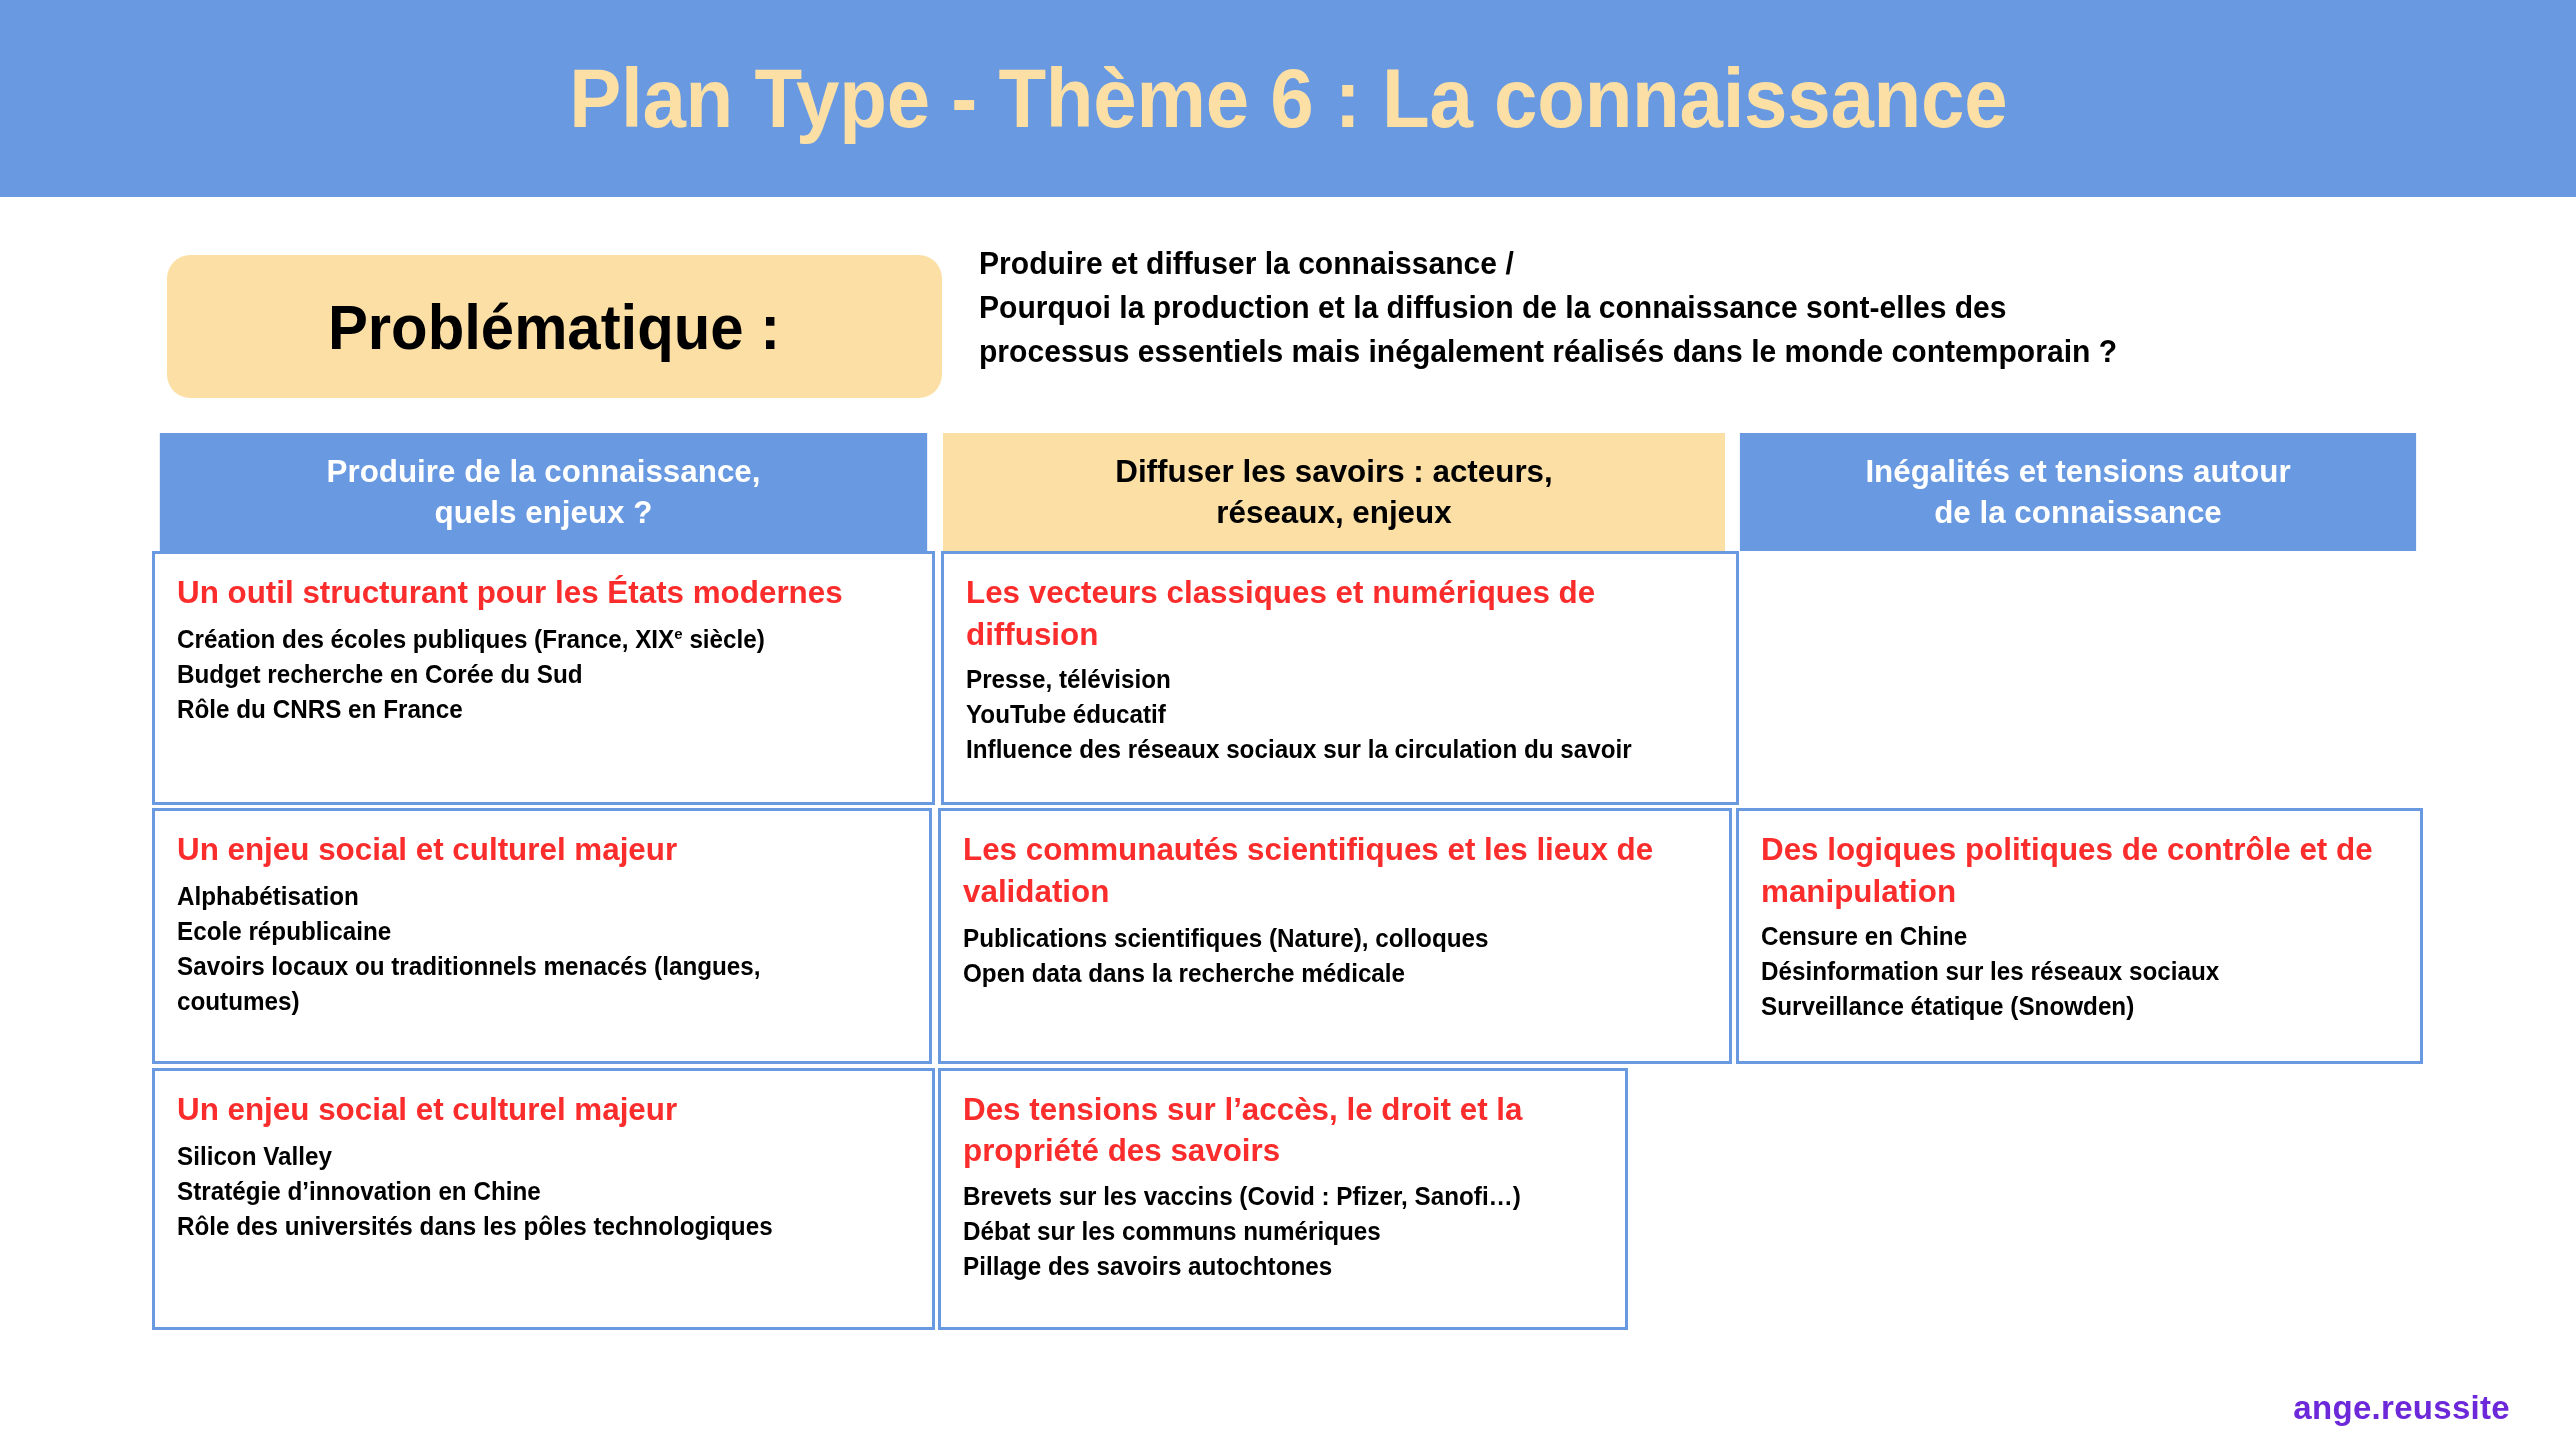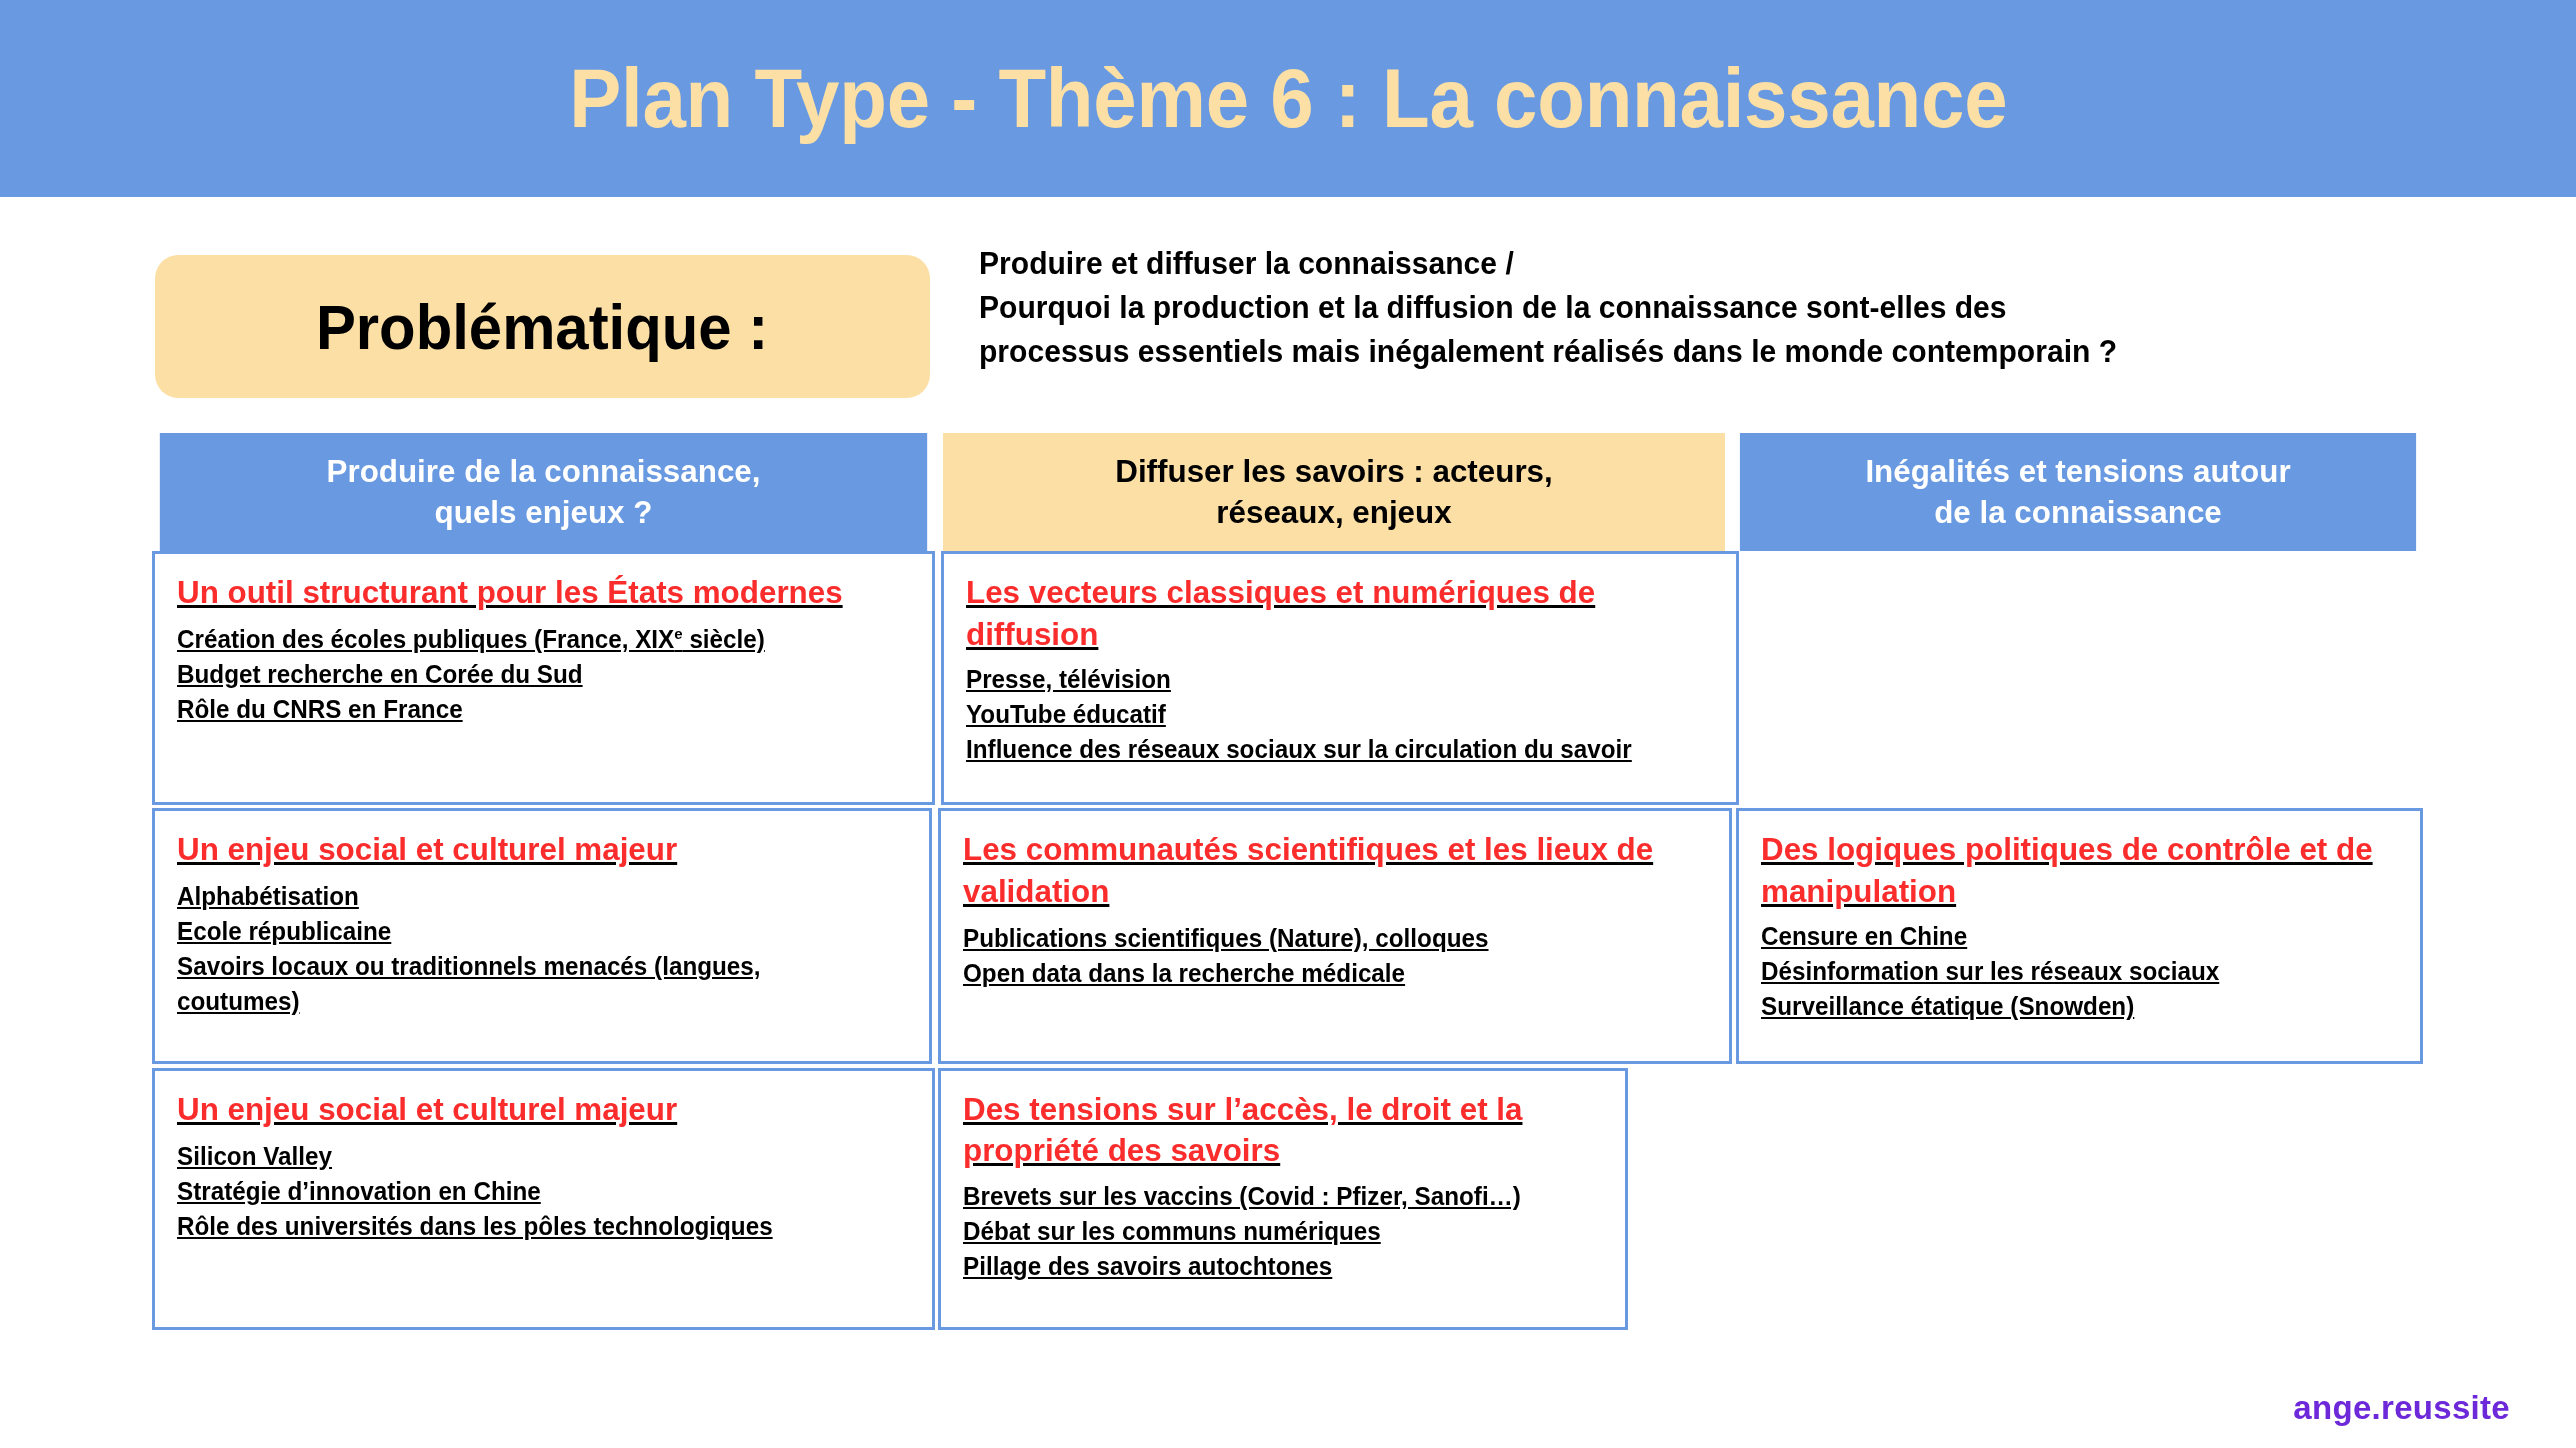--- a/index.html
+++ b/index.html
@@ -43,21 +43,21 @@
 
   
   .prob-row {
     position: absolute;
     left: 0; top: 197px;
     width: 2576px;
     height: 230px;
   }
   .prob-badge {
     position: absolute;
-    left: 155px;
+    left: 167px;
     top: 58px;
     width: 775px;
     height: 143px;
     background: #FCDFA5;
     border-radius: 23.4px;
     display: flex;
     align-items: center;
     justify-content: center;
   }
   .prob-badge-label {
@@ -106,21 +106,20 @@
   .th-1 { width: 783px; background: #6899E1; color: #ffffff; }
   .th-2 { width: 798px; background: #FCDFA5; color: #000000; }
   .th-3 { width: 690px; background: #6899E1; color: #ffffff; }
   .th span { display: block; }
 
   .tbody { width: 100%; }
   .trow {
     display: flex;
     width: 100%;
     margin-top: 3.4px;
-    text-decoration: underline;
   }
   .trow:first-child { margin-top: 0; }
   .cell {
     border: 3.4px solid #6899E1;
     background: #ffffff;
     padding: 18px 20.6px 13.7px 22px;
   }
   .cell-1 { width: 783px; }
   .cell-2 { width: 798px; margin-left: 6px; }
   .cell-3 { width: 690px; margin-left: 3.4px; }

